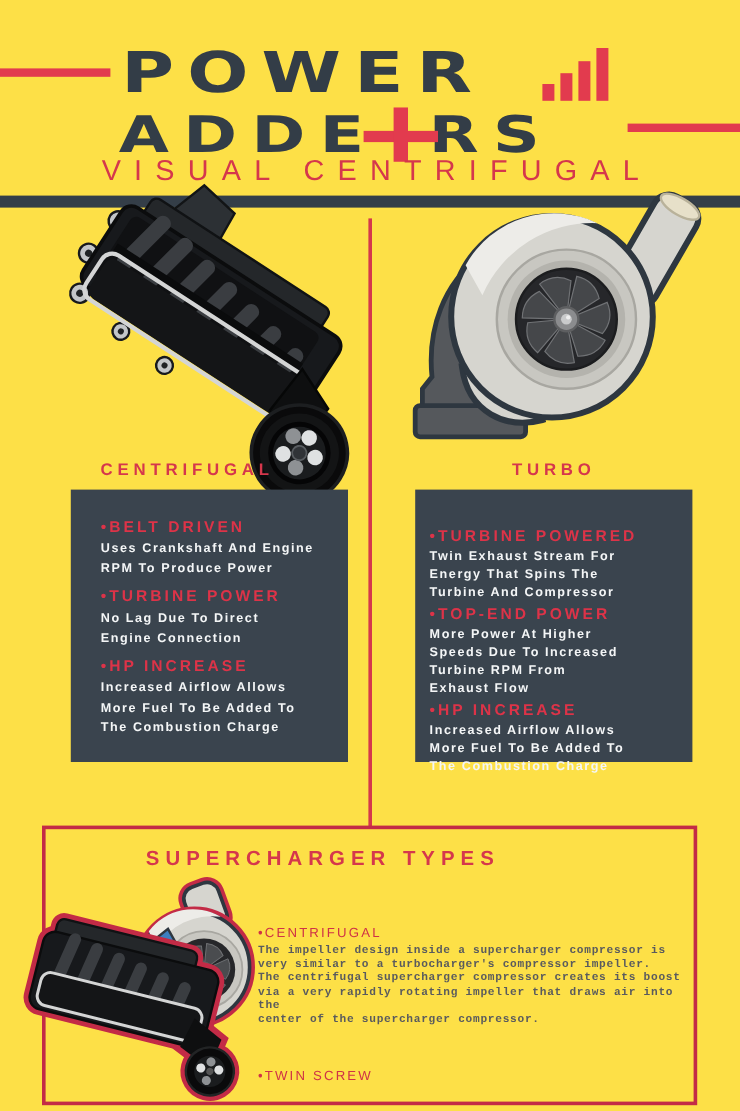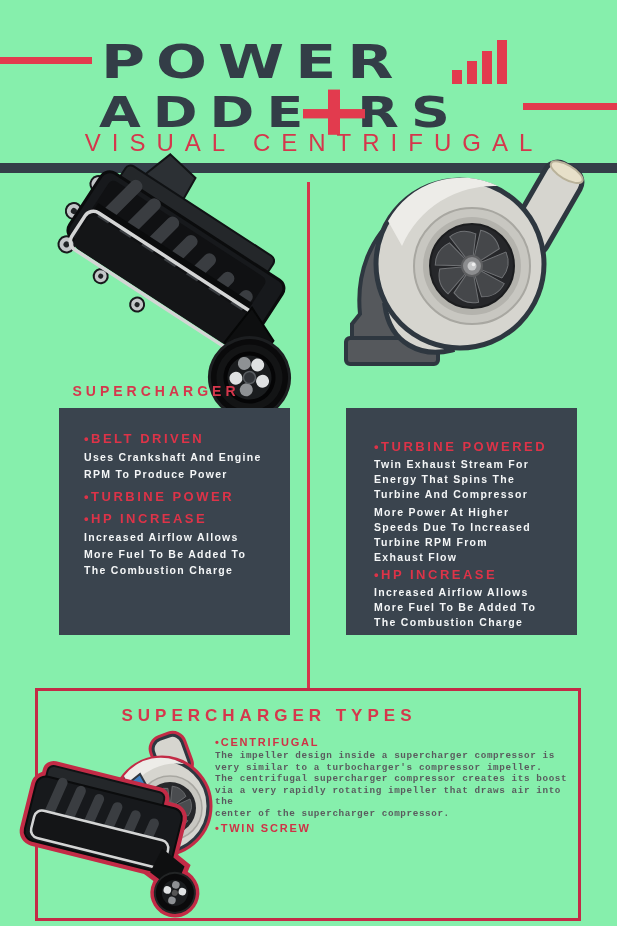--- a/index.html
+++ b/index.html
@@ -1,17 +1,17 @@
 <!DOCTYPE html>
 <html><head>
 <meta charset="utf-8">
 <style>
   html,body{margin:0;padding:0;background:#e9e9e9;}
   .page{
-    position:relative;width:617px;height:926px;background:#86efac;
+    position:relative;width:617px;height:926px;background:#fde047;
     font-family:"Liberation Sans",sans-serif;overflow:hidden;margin:0 auto;
   }
   svg{overflow:visible;display:block;}
 
   
   .red-line{position:absolute;background:#e23b4e;height:7px;}
   .red-line.left{left:0;top:57px;width:92px;}
   .red-line.right{left:523px;top:103px;width:94px;}
   .logo-row{position:absolute;color:#333d47;font-weight:bold;font-family:"DejaVu Sans","Liberation Sans",sans-serif;
     transform-origin:top left;white-space:nowrap;display:flex;align-items:center;}
@@ -41,34 +41,34 @@
 
   
   .product-label{position:absolute;top:383px;color:#d5374c;font-weight:bold;font-size:14px;
     letter-spacing:4px;text-align:center;}
   .product-label.sc{left:40px;width:232px;}
   .product-label.tb{left:346px;width:231px;}
 
   
   .info-box{position:absolute;top:408px;width:231px;height:227px;background:#3a444e;box-sizing:border-box;}
   .info-box.left{left:59px;padding:24px 10px 0 25px;}
-  .info-box.right{left:346px;padding:32px 6px 0 28px;}
+  .info-box.right{left:346px;padding:32px 6px 0 12px;}
   .info-box .sec{margin-bottom:8px;}
   .info-box.right .sec{margin-bottom:3px;}
   .sec-h{color:#dd3348;font-size:13px;font-weight:bold;letter-spacing:2.5px;line-height:14px;margin-bottom:3px;white-space:nowrap;}
   .sec-b{color:#f4f6f7;font-size:10.5px;font-weight:bold;letter-spacing:1.3px;line-height:16.5px;white-space:pre-line;}
   .info-box.right .sec-b{line-height:15px;}
 
   
   .types-box{position:absolute;left:35px;top:688px;width:540px;height:227px;border:3px solid #c32b46;}
   .types-title{position:absolute;left:35px;top:706px;width:468px;text-align:center;color:#d5374c;
     font-size:17px;font-weight:bold;letter-spacing:5px;white-space:nowrap;}
   .types-text{position:absolute;left:215px;top:736px;width:356px;}
   .types-text .sec{margin-bottom:3px;}
-  .type-h{color:#cf3246;font-size:11px;font-weight:bold;letter-spacing:1.8px;line-height:13px;margin-bottom:1px;white-space:nowrap;}
+  .type-h{color:#cf3246;font-size:11px;font-weight:normal;letter-spacing:1.8px;line-height:13px;margin-bottom:1px;white-space:nowrap;margin-top:36px;}
   .type-b{color:#5a5b5e;font-size:9.3px;font-weight:bold;letter-spacing:.6px;line-height:11.5px;white-space:pre-line;font-family:Liberation Mono, monospace;}
 </style>
 </head>
 <body>
 
 <div class="page">
 
   <div class="red-line left"></div>
   <div class="red-line right"></div>
 
@@ -165,47 +165,51 @@
           <path d="M0,0 L34,-14 Q40,0 30,12 Z" transform="rotate(255)"></path>
           <path d="M0,0 L34,-14 Q40,0 30,12 Z" transform="rotate(306)"></path>
         </g>
         <circle r="10" fill="#8b8c8e" stroke="#5e5f61" stroke-width="2"></circle>
         <circle r="4.5" fill="#c9cacb"></circle>
         <circle cx="1.5" cy="-1.5" r="1.8" fill="#efefef"></circle>
       </g>
     </svg>
   </div>
 
-  <div class="product-label sc">SUPERCHARGER</div>
+  <div class="product-label sc">CENTRIFUGAL</div>
+  <div class="product-label tb">TURBO</div>
 
   <div class="info-box left">
     <div class="sec">
       <div class="sec-h">•BELT DRIVEN</div>
       <div class="sec-b">Uses Crankshaft And Engine
 RPM To Produce Power</div>
     </div>
     <div class="sec">
       <div class="sec-h">•TURBINE POWER</div>
+      <div class="sec-b">No Lag Due To Direct
+Engine Connection</div>
     </div>
     <div class="sec">
       <div class="sec-h">•HP INCREASE</div>
       <div class="sec-b">Increased Airflow Allows
 More Fuel To Be Added To
 The Combustion Charge</div>
     </div>
   </div>
 
   <div class="info-box right">
     <div class="sec">
       <div class="sec-h">•TURBINE POWERED</div>
       <div class="sec-b">Twin Exhaust Stream For
 Energy That Spins The
 Turbine And Compressor</div>
     </div>
     <div class="sec">
+      <div class="sec-h">•TOP-END POWER</div>
       <div class="sec-b">More Power At Higher
 Speeds Due To Increased
 Turbine RPM From
 Exhaust Flow</div>
     </div>
     <div class="sec">
       <div class="sec-h">•HP INCREASE</div>
       <div class="sec-b">Increased Airflow Allows
 More Fuel To Be Added To
 The Combustion Charge</div>

